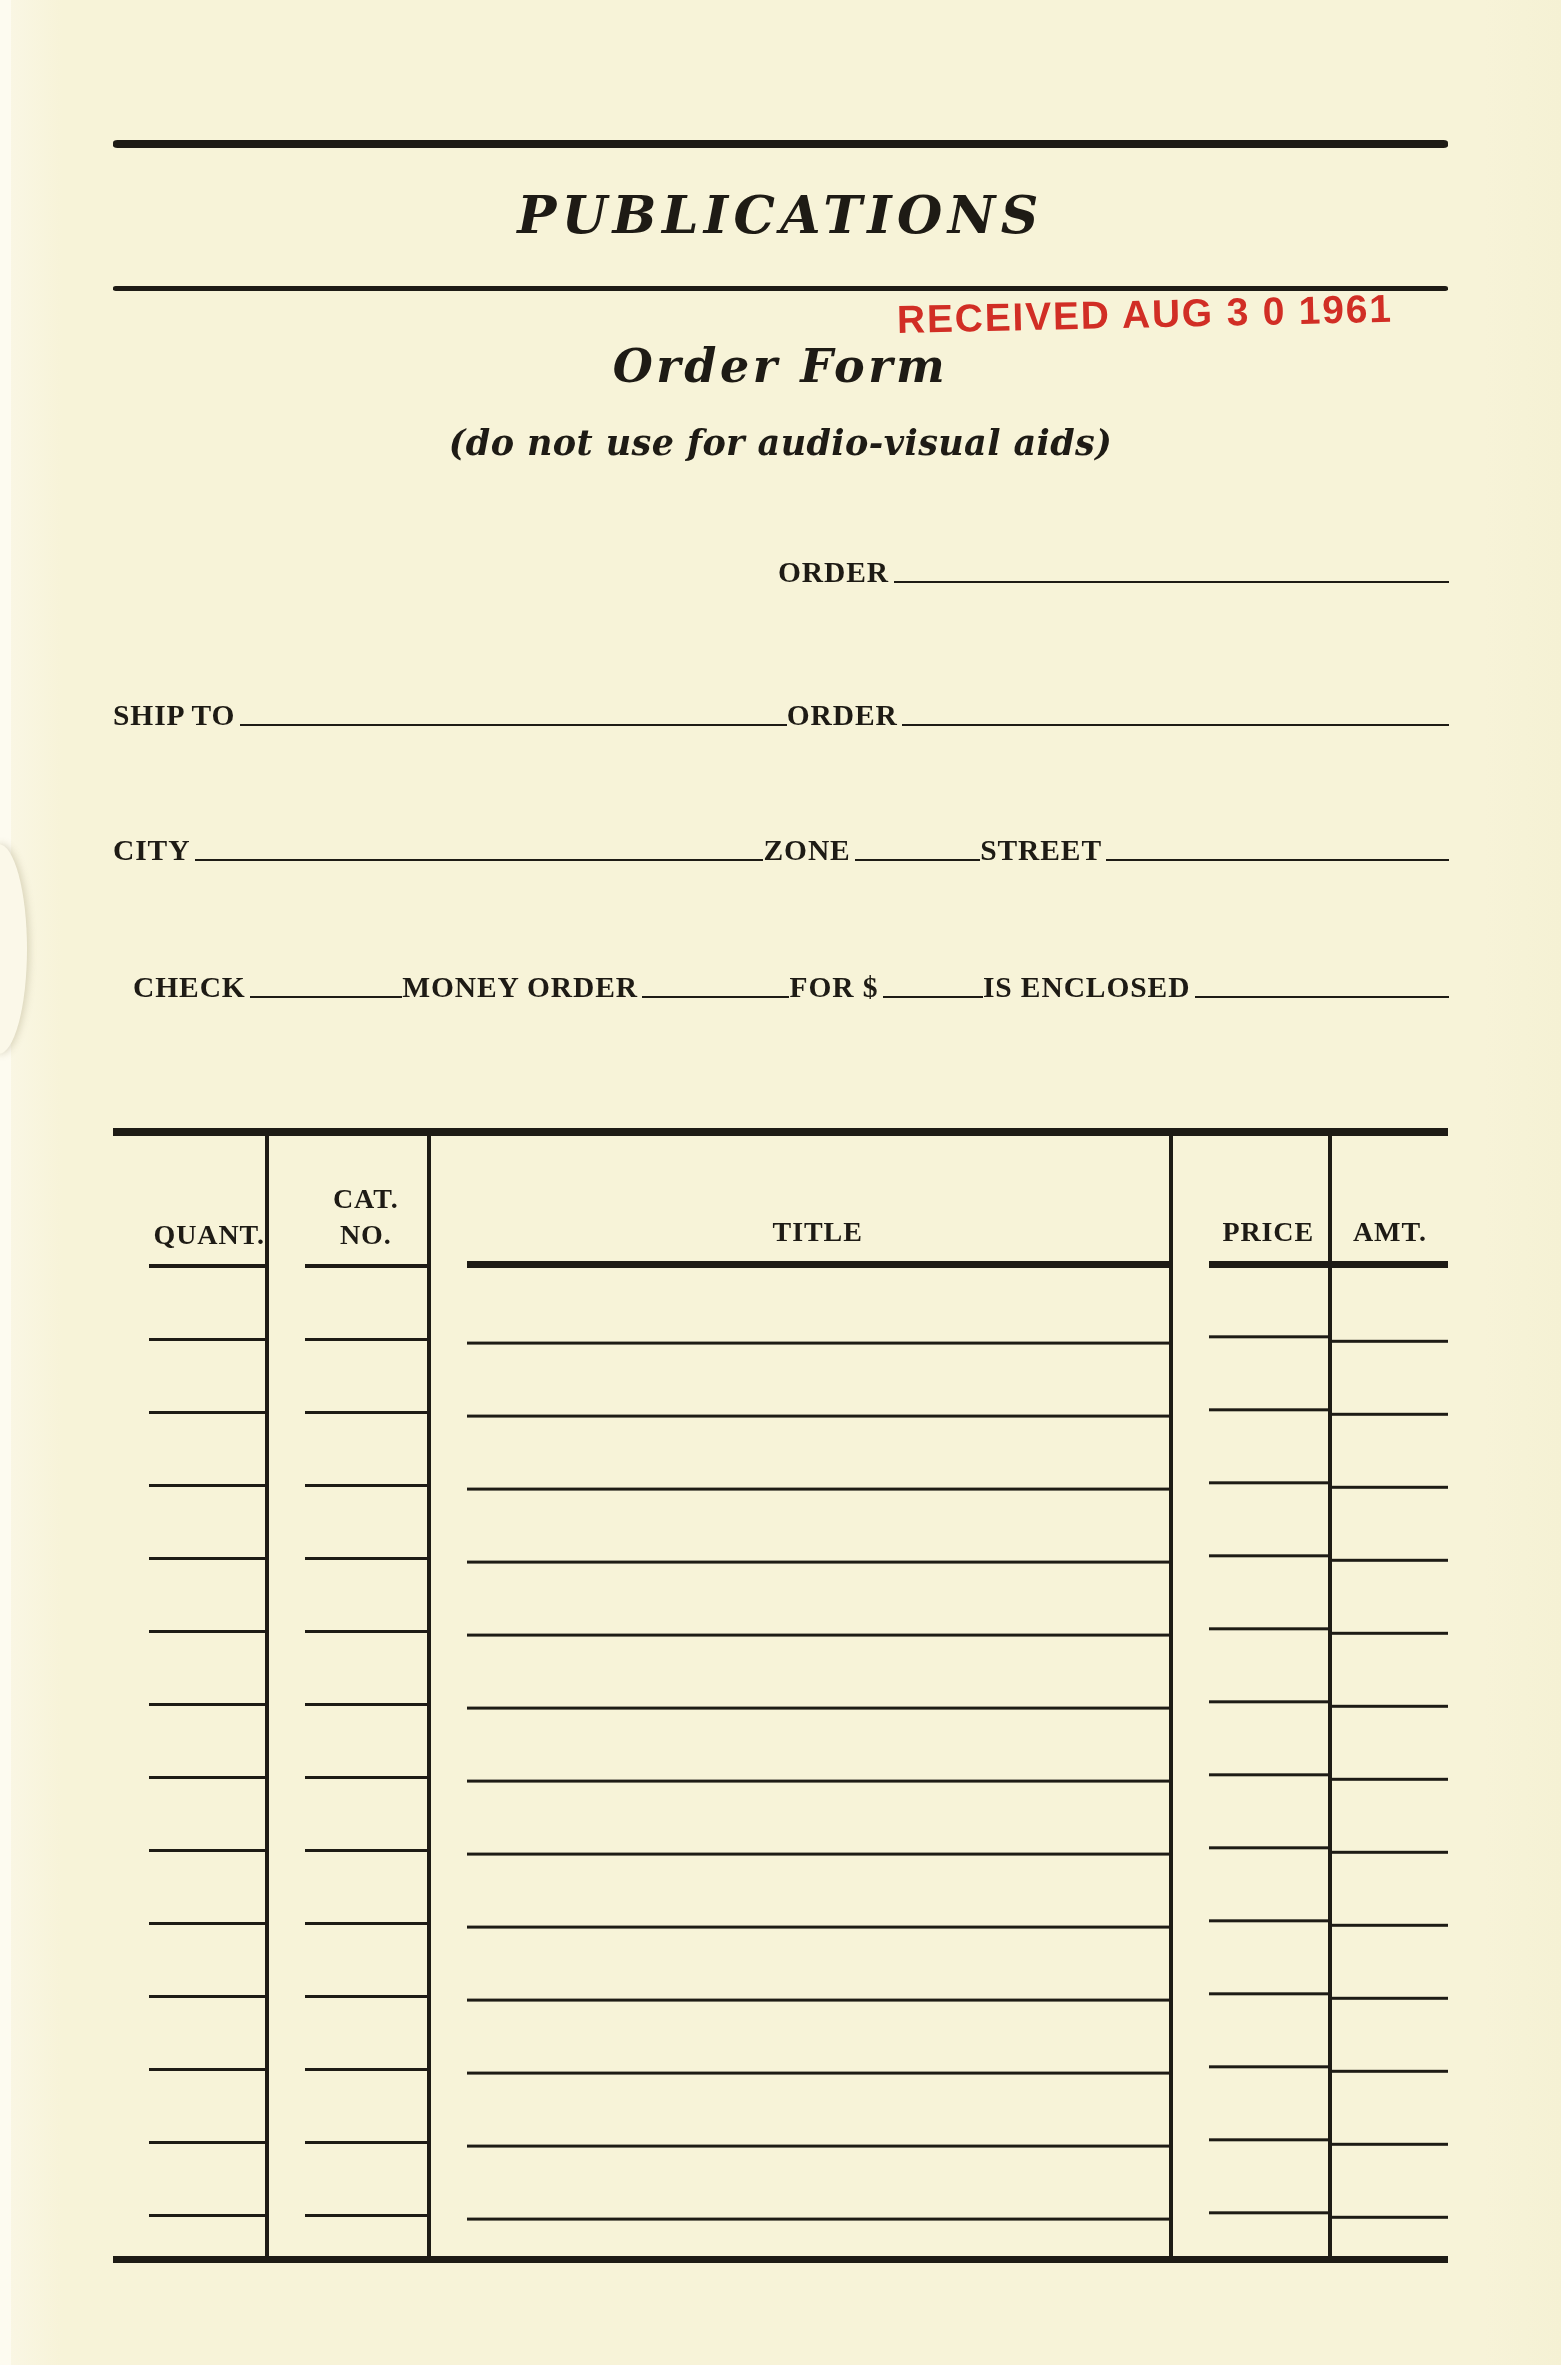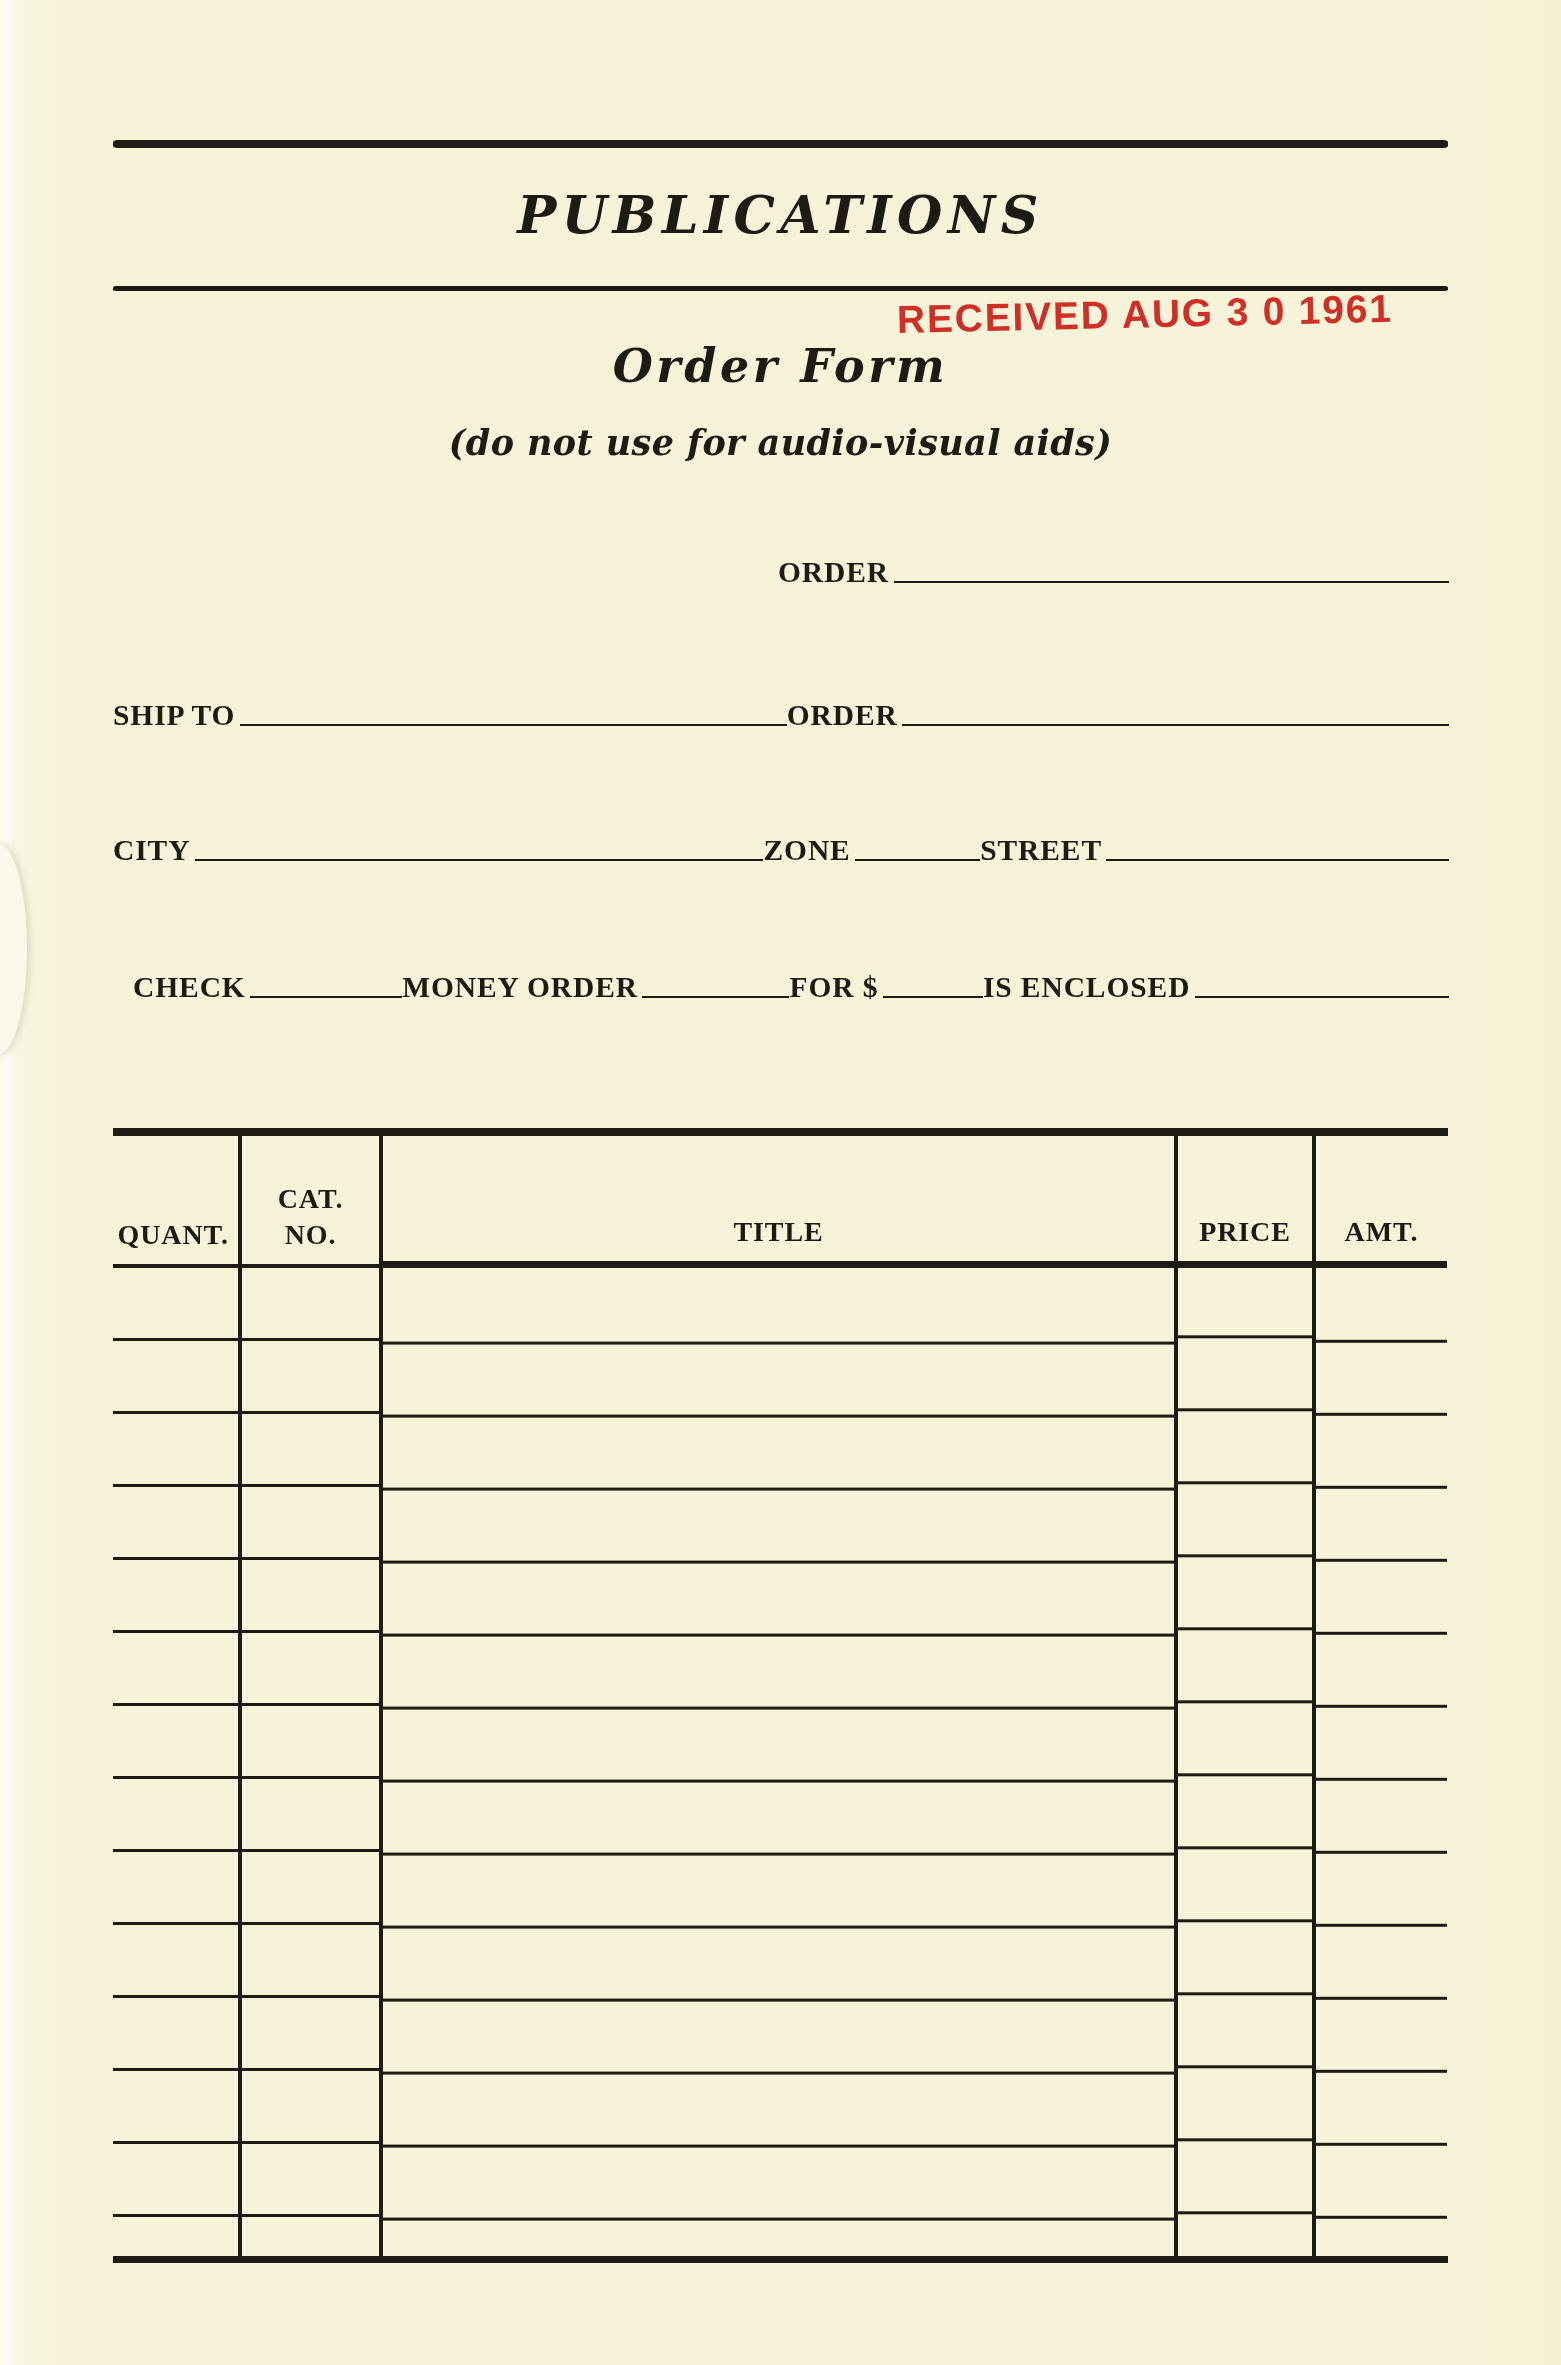--- a/index.html
+++ b/index.html
@@ -61,21 +61,21 @@
   #row-date  { left:778px; right:113px; top:549px; }
   #row-ship  { left:113px; right:113px; top:692px; }
   #row-city  { left:113px; right:113px; top:827px; }
   #row-check { left:113px; right:113px; top:964px;margin-left:20px; }
 
   .order-table { position:absolute; left:113px; top:1128px; width:1335px; height:1135px; }
   .t-rule-top    { height:8px; background:#1e1b15; }
   .t-rule-bottom { height:7.1px; background:#1e1b15; }
   .t-grid { display:flex; height:1120px; }
   .col { box-sizing:border-box; display:flex; flex-direction:column; }
-  .col.vline { border-right:4.5px solid #1e1b15; }
+  .col.vline { border-right:4.5px solid #1e1b15;margin-left:36px; }
   .col-quant { width:129px;justify-content:space-between; }
   .col-cat   { width:141px; }
   .col-title { width:795px; }
   .col-price { width:138px; }
   .col-amt   { width:131px; }
 
   .hdr {
     height:132px; box-sizing:border-box; display:flex; flex-direction:column;
     justify-content:flex-end; padding-bottom:10.7px;
     font-weight:bold; font-size:28px; letter-spacing:0.9px; line-height:1.3;

